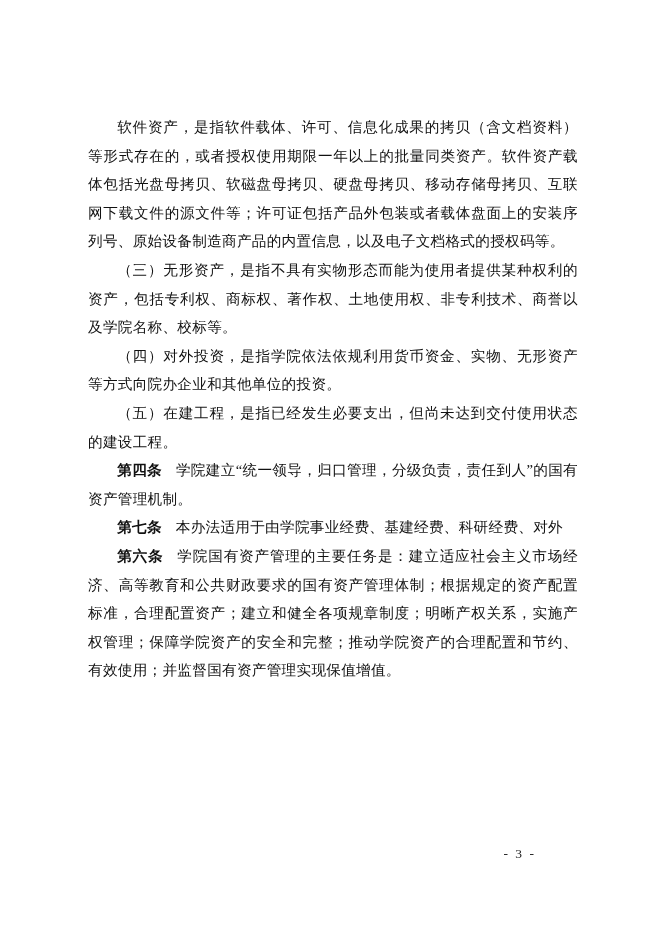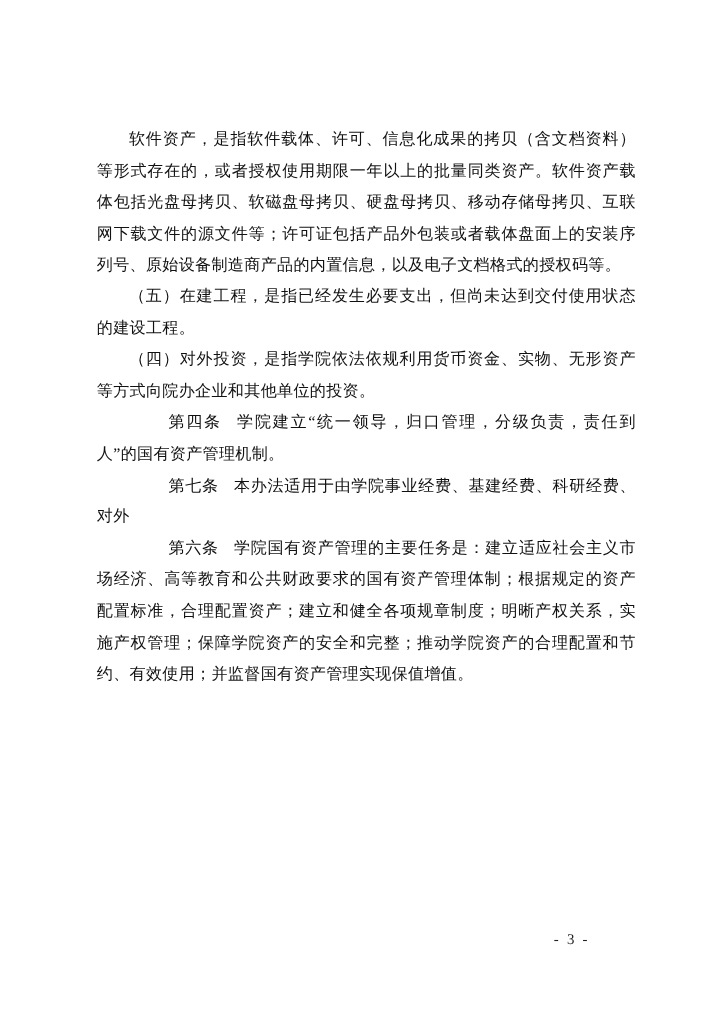--- a/index.html
+++ b/index.html
@@ -26,45 +26,45 @@
     line-height: 28.6px;
     letter-spacing: 0.3px;
     text-align: justify;
   }
   .para {
     margin: 0;
     padding: 0;
     text-indent: 2em;
   }
   .term {
-    font-weight: normal;
+    font-weight: bold;
     margin-right: 0.95em;
-    margin-left: 36px;
   }
   .page-number {
     position: absolute;
     right: 92px;
     top: 846px;
     font-size: 13.5px;
     letter-spacing: 2px;
     color: #222222;
   }
 </style>
 </head>
 <body>
 
 <div class="page">
   <div class="content">
 
     <p class="para"><span>软件资产，是指软件载体、许可、信息化成果的拷贝（含文档资料）等形式存在的，或者授权使用期限一年以上的批量同类资产。软件资产载体包括光盘母拷贝、软磁盘母拷贝、硬盘母拷贝、移动存储母拷贝、互联网下载文件的源文件等；许可证包括产品外包装或者载体盘面上的安装序列号、原始设备制造商产品的内置信息，以及电子文档格式的授权码等。</span></p>
 
+    <p class="para"><span>（三）无形资产，是指不具有实物形态而能为使用者提供某种权利的资产，包括专利权、商标权、著作权、土地使用权、非专利技术、商誉以及学院名称、校标等。</span></p>
+
+    <p class="para"><span>（四）对外投资，是指学院依法依规利用货币资金、实物、无形资产等方式向院办企业和其他单位的投资。</span></p>
 
     <p class="para"><span>（五）在建工程，是指已经发生必要支出，但尚未达到交付使用状态的建设工程。</span></p>
-
-    <p class="para"><span>（四）对外投资，是指学院依法依规利用货币资金、实物、无形资产等方式向院办企业和其他单位的投资。</span></p>
 
     <p class="para"><span class="term">第四条</span><span>学院建立“统一领导，归口管理，分级负责，责任到人”的国有资产管理机制。</span></p>
 
 
     <p class="para"><span class="term">第七条</span><span>本办法适用于由学院事业经费、基建经费、科研经费、对外</span></p>
 
     <p class="para"><span class="term">第六条</span><span>学院国有资产管理的主要任务是：建立适应社会主义市场经济、高等教育和公共财政要求的国有资产管理体制；根据规定的资产配置标准，合理配置资产；建立和健全各项规章制度；明晰产权关系，实施产权管理；保障学院资产的安全和完整；推动学院资产的合理配置和节约、有效使用；并监督国有资产管理实现保值增值。</span></p>
 
   </div>
 

